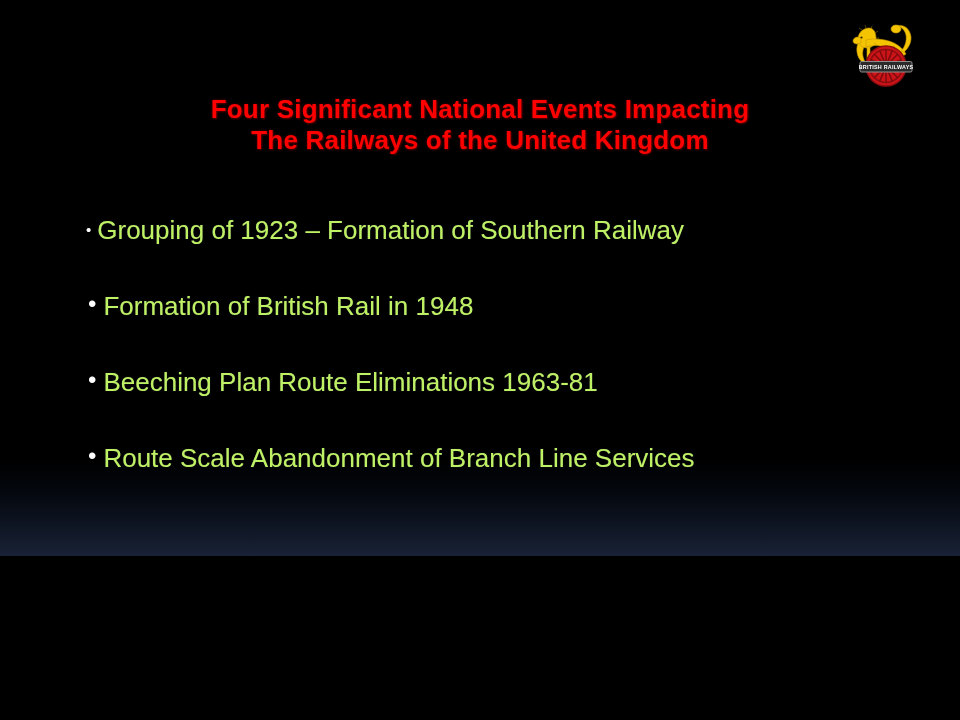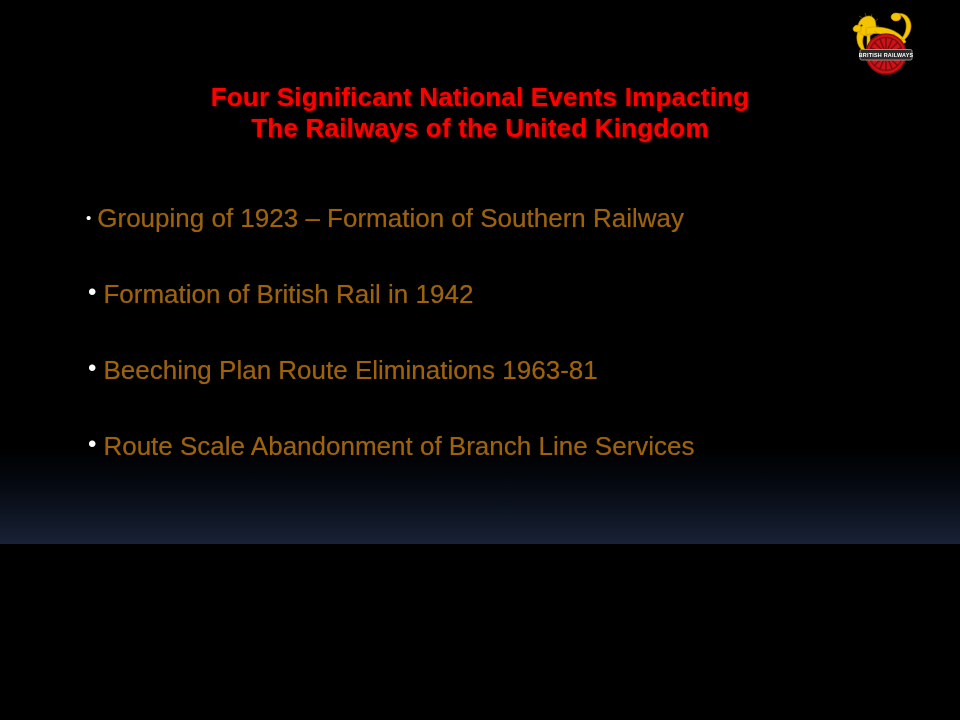--- a/index.html
+++ b/index.html
@@ -13,20 +13,21 @@
     overflow: hidden;
     font-family: "Liberation Sans", sans-serif;
   }
 
   .slide {
     position: relative;
     width: 960px;
     height: 544px;
     background: #000000;
     overflow: hidden;
+    margin-top: 12px;
   }
 
   
   .slide-bg {
     position: absolute;
     left: 0; top: 0;
     width: 960px;
     height: 720px;
     background: linear-gradient(to bottom,
         #000000 0%,
@@ -87,21 +88,21 @@
     color: #ffffff;
   }
   .bullet-mark {
     display: inline-block;
     color: #ffffff;
     font-family: "Liberation Sans", sans-serif;
     line-height: 1;
     flex: 0 0 auto;
   }
   .bullet-text {
-    color: #a16207;
+    color: #bef264;
     font-family: "Liberation Sans", sans-serif;
     font-size: 26px;
     line-height: 30px;
     white-space: nowrap;
     text-shadow: 0 0 1px rgba(255,255,255,0.25);
   }
 
   
   .bullet-row.small-mark .bullet-mark {
     font-size: 15px;
@@ -190,21 +191,21 @@
 
   <div class="bullets">
 
     <div class="bullet-row small-mark">
       <span class="bullet-mark">•</span>
       <span class="bullet-text">Grouping of 1923 – Formation of Southern Railway</span>
     </div>
 
     <div class="bullet-row large-mark">
       <span class="bullet-mark">•</span>
-      <span class="bullet-text">Formation of British Rail in 1942</span>
+      <span class="bullet-text">Formation of British Rail in 1948</span>
     </div>
 
     <div class="bullet-row large-mark">
       <span class="bullet-mark">•</span>
       <span class="bullet-text">Beeching Plan Route Eliminations 1963-81</span>
     </div>
 
     <div class="bullet-row large-mark">
       <span class="bullet-mark">•</span>
       <span class="bullet-text">Route Scale Abandonment of Branch Line Services</span>

